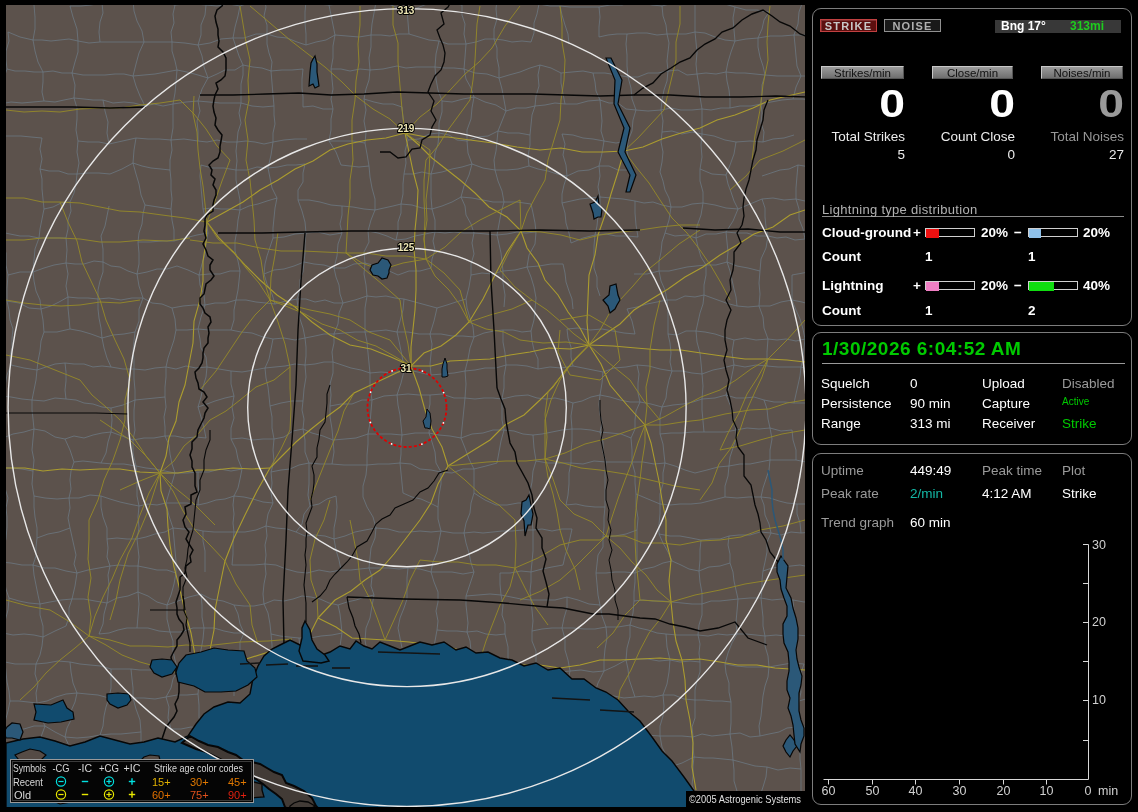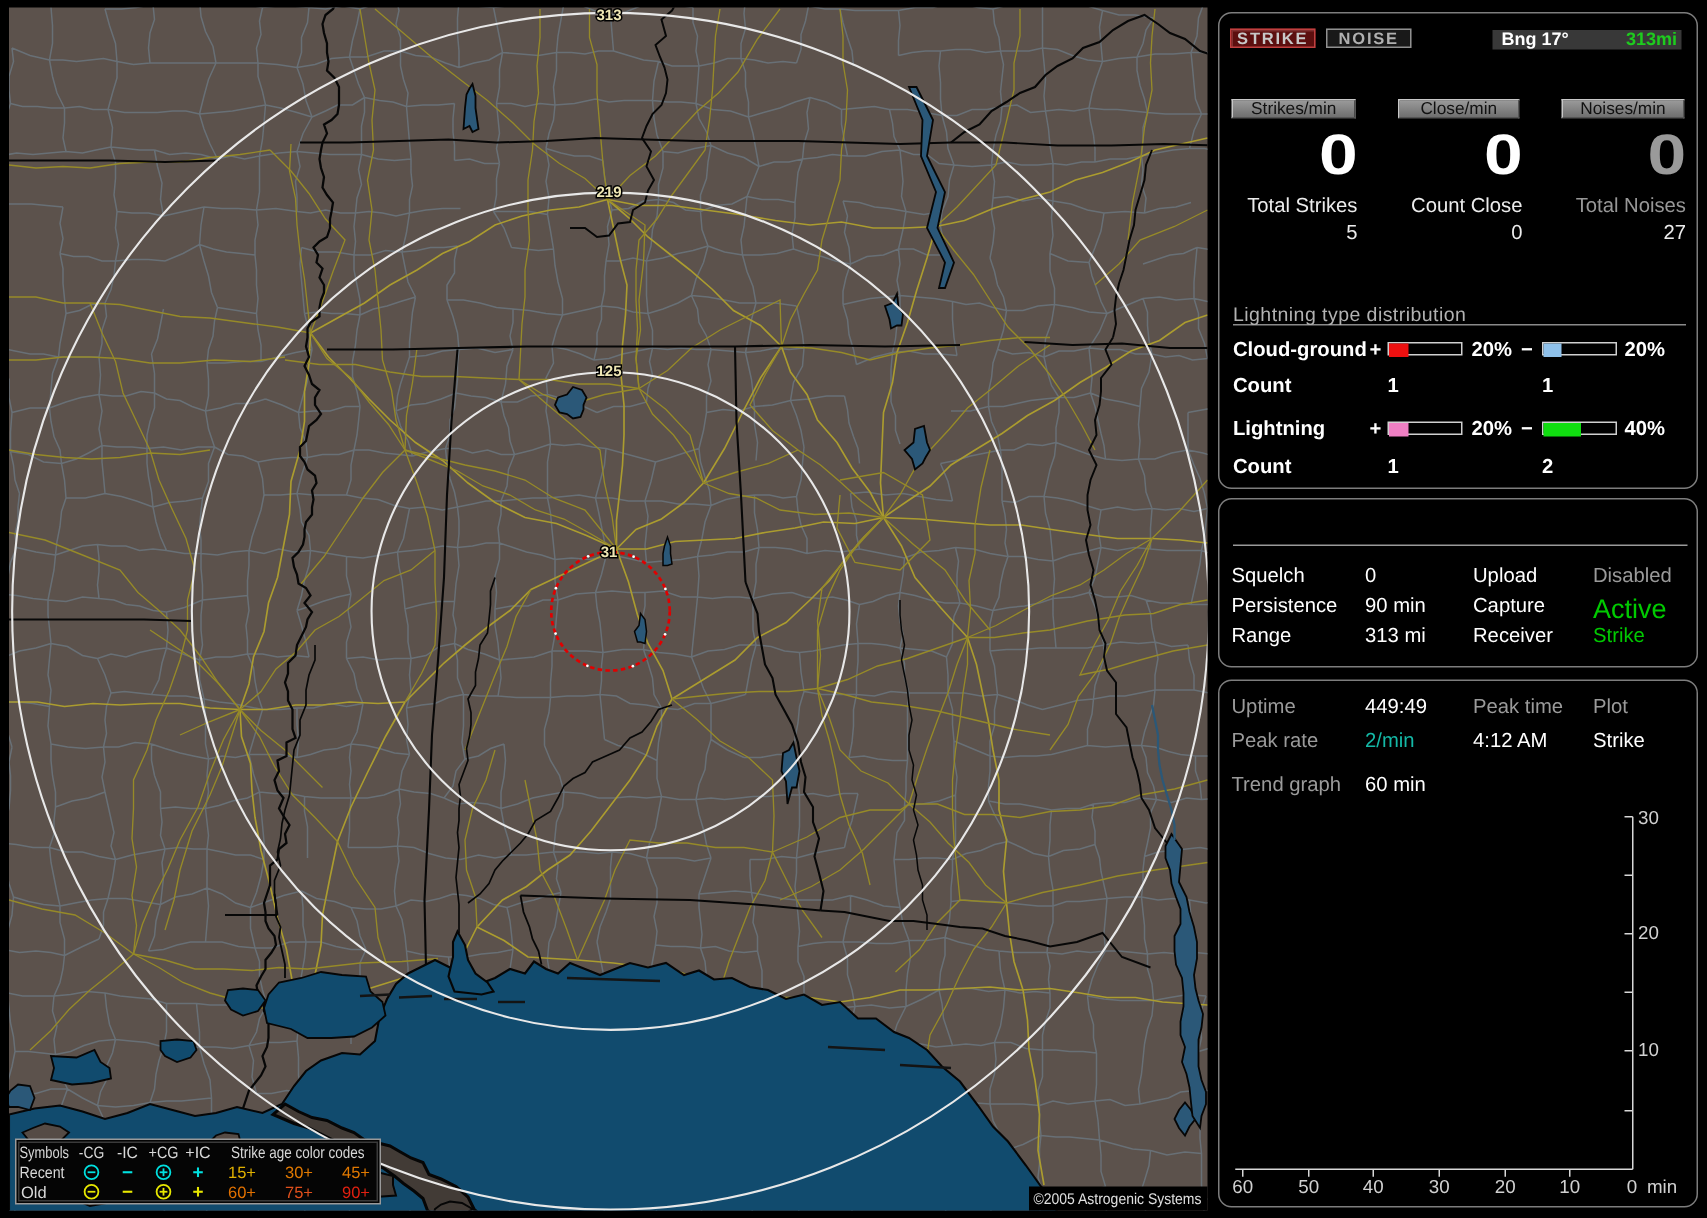--- a/index.html
+++ b/index.html
@@ -227,21 +227,21 @@
       <text x="152" y="798.5" font-size="11" fill="#e07000" font-family="Liberation Sans, sans-serif">60+</text>
       <text x="190" y="798.5" font-size="11" fill="#e0501c" font-family="Liberation Sans, sans-serif">75+</text>
       <text x="228" y="798.5" font-size="11" fill="#e02010" font-family="Liberation Sans, sans-serif">90+</text>
       <rect x="686" y="791" width="119" height="16" fill="#000"></rect>
       <text x="689" y="802.5" font-size="10.3" textLength="112" lengthAdjust="spacingAndGlyphs" fill="#e0e0e0" font-family="Liberation Sans, sans-serif">©2005 Astrogenic Systems</text>
 </svg>
 
 <div style="position:absolute;left:812px;top:8px;width:320px;height:318px;border:1px solid #7d7d7d;border-radius:9px;font-family:'Liberation Sans',sans-serif">
  <div style="position:absolute;left:7px;top:10px;width:57px;height:13px;background:#5c0f0f;border:1px solid #c04040;box-shadow:inset 1px 1px 0 #803030;color:#c8c8c8;font-size:11px;font-weight:bold;letter-spacing:1.2px;text-align:center;line-height:13px">STRIKE</div>
  <div style="position:absolute;left:71px;top:10px;width:57px;height:13px;background:#191919;border:1px solid #909090;color:#b0b0b0;font-size:11px;font-weight:bold;letter-spacing:1.2px;text-align:center;line-height:13px">NOISE</div>
- <div style="position:absolute;left:182px;top:11px;width:126px;height:13px;background:#383838;color:#fff;font-size:12px;font-weight:bold;line-height:13px"><span style="padding-left:6px">Bng 17°</span><span style="float:right;color:#1ecc1e;padding-right:3px">313mi</span></div>
+ <div style="position:absolute;left:182px;top:11px;width:126px;height:13px;background:#383838;color:#fff;font-size:12px;font-weight:bold;line-height:13px"><span style="padding-left:6px">Bng 17°</span><span style="float:right;color:#1ecc1e;padding-right:17px">313mi</span></div>
  <div style="position:absolute;left:8px;top:57px;width:83px;height:13px;background:linear-gradient(#9a9a9a,#6f6f6f);border:1px solid #555;border-top-color:#c8c8c8;border-left-color:#c8c8c8;color:#111;font-size:11.5px;text-align:center;line-height:13px">Strikes/min</div>
  <div style="position:absolute;left:119px;top:57px;width:81px;height:13px;background:linear-gradient(#9a9a9a,#6f6f6f);border:1px solid #555;border-top-color:#c8c8c8;border-left-color:#c8c8c8;color:#111;font-size:11.5px;text-align:center;line-height:13px">Close/min</div>
  <div style="position:absolute;left:228px;top:57px;width:82px;height:13px;background:linear-gradient(#9a9a9a,#6f6f6f);border:1px solid #555;border-top-color:#c8c8c8;border-left-color:#c8c8c8;color:#111;font-size:11.5px;text-align:center;line-height:13px">Noises/min</div>
  <div style="position:absolute;left:0;top:74px;width:92px;text-align:right;color:#fff;font-size:38px;font-weight:bold"><span style="display:inline-block;transform:scaleX(1.22);transform-origin:100% 50%">0</span></div>
  <div style="position:absolute;left:110px;top:74px;width:92px;text-align:right;color:#fff;font-size:38px;font-weight:bold"><span style="display:inline-block;transform:scaleX(1.22);transform-origin:100% 50%">0</span></div>
  <div style="position:absolute;left:219px;top:74px;width:92px;text-align:right;color:#9a9a9a;font-size:38px;font-weight:bold"><span style="display:inline-block;transform:scaleX(1.22);transform-origin:100% 50%">0</span></div>
  <div style="position:absolute;left:0px;top:120px;width:92px;text-align:right;color:#ececec;font-size:13.5px">Total Strikes</div>
  <div style="position:absolute;left:0px;top:138px;width:92px;text-align:right;color:#ececec;font-size:13.5px">5</div>
  <div style="position:absolute;left:110px;top:120px;width:92px;text-align:right;color:#ececec;font-size:13.5px">Count Close</div>
  <div style="position:absolute;left:110px;top:138px;width:92px;text-align:right;color:#ececec;font-size:13.5px">0</div>
@@ -271,29 +271,30 @@
  <div style="position:absolute;left:201px;top:269px;color:#fff;font-size:13.5px;font-weight:bold">−</div>
  <div style="position:absolute;left:215px;top:272px;width:50px;height:9px;border:1px solid #d0d0d0;background:#000">
         <div style="width:25px;height:9px;background:#10dd10"></div>
       </div>
  <div style="position:absolute;left:270px;top:269px;color:#fff;font-size:13.5px;font-weight:bold">40%</div>
  <div style="position:absolute;left:9px;top:294px;color:#fff;font-size:13.5px;font-weight:bold">Count</div>
  <div style="position:absolute;left:112px;top:294px;color:#fff;font-size:13.5px;font-weight:bold">1</div>
  <div style="position:absolute;left:215px;top:294px;color:#fff;font-size:13.5px;font-weight:bold">2</div>
 </div>
 <div style="position:absolute;left:812px;top:332px;width:320px;height:113px;border:1px solid #7d7d7d;border-radius:9px;font-family:'Liberation Sans',sans-serif">
+ <div style="position:absolute;left:9px;top:5px;color:#00ca00;font-size:19px;font-weight:bold;letter-spacing:0.5px">1/30/2026 6:04:52 AM</div>
  <div style="position:absolute;left:9px;top:30px;width:303px;border-bottom:1px solid #9a9a9a"></div>
  <div style="position:absolute;left:8px;top:43px;color:#fff;font-size:13.5px">Squelch</div>
  <div style="position:absolute;left:97px;top:43px;color:#fff;font-size:13.5px">0</div>
  <div style="position:absolute;left:169px;top:43px;color:#fff;font-size:13.5px">Upload</div>
  <div style="position:absolute;left:249px;top:43px;color:#9a9a9a;font-size:13.5px">Disabled</div>
  <div style="position:absolute;left:8px;top:63px;color:#fff;font-size:13.5px">Persistence</div>
  <div style="position:absolute;left:97px;top:63px;color:#fff;font-size:13.5px">90 min</div>
  <div style="position:absolute;left:169px;top:63px;color:#fff;font-size:13.5px">Capture</div>
- <div style="position:absolute;left:249px;top:63px;color:#00ca00;font-size:18px">Active</div>
+ <div style="position:absolute;left:249px;top:63px;color:#00ca00;font-size:10px">Active</div>
  <div style="position:absolute;left:8px;top:83px;color:#fff;font-size:13.5px">Range</div>
  <div style="position:absolute;left:97px;top:83px;color:#fff;font-size:13.5px">313 mi</div>
  <div style="position:absolute;left:169px;top:83px;color:#fff;font-size:13.5px">Receiver</div>
  <div style="position:absolute;left:249px;top:83px;color:#00ca00;font-size:13.5px">Strike</div>
 </div>
 <div style="position:absolute;left:812px;top:453px;width:320px;height:352px;border:1px solid #7d7d7d;border-radius:9px;font-family:'Liberation Sans',sans-serif">
  <div style="position:absolute;left:8px;top:9px;color:#9a9a9a;font-size:13.5px">Uptime</div>
  <div style="position:absolute;left:97px;top:9px;color:#fff;font-size:13.5px">449:49</div>
  <div style="position:absolute;left:169px;top:9px;color:#9a9a9a;font-size:13.5px">Peak time</div>
  <div style="position:absolute;left:249px;top:9px;color:#9a9a9a;font-size:13.5px">Plot</div>

